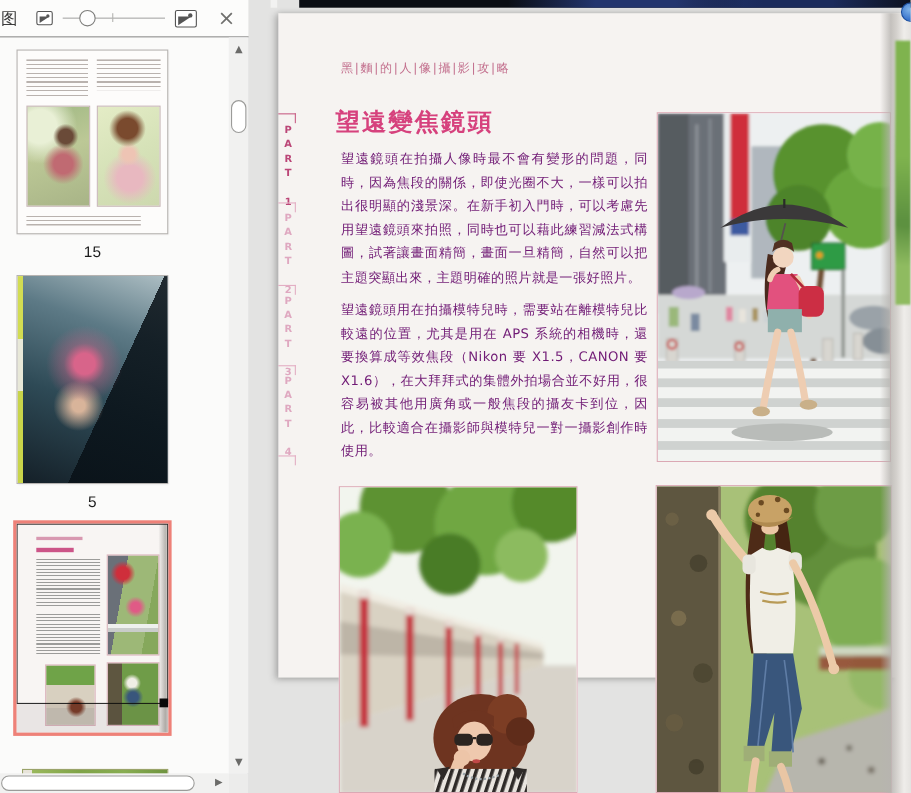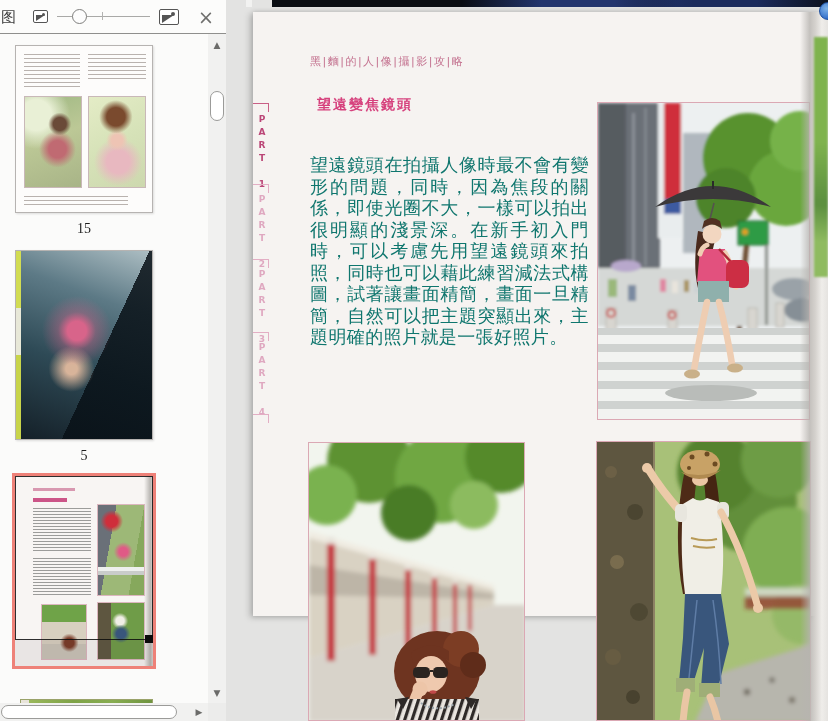--- a/index.html
+++ b/index.html
@@ -26,21 +26,21 @@
   .slider-handle{left:72px;top:9px;width:15px;height:15px;border-radius:50%;background:#fdfdfd;border:1px solid #7e7e7c;}
   .tb-close{left:195px;top:5px;width:22px;height:24px;font-size:19px;line-height:24px;color:#6f6f6d;text-align:center;}
 
   
   .thumb{background:#fdfcfb;border:1px solid #b6b3b1;box-shadow:1px 1px 2px rgba(0,0,0,.12);overflow:hidden;cursor:pointer;}
   .t15{left:15px;top:45px;width:138px;height:168px;}
   .t16{left:15px;top:250px;width:138px;height:190px;}
   .t17{left:12px;top:473px;width:144px;height:196px;border:3px solid #ee8178;box-shadow:none;background:#f8f5f3;}
   .t18{left:20px;top:699px;width:133px;height:22px;border:1px solid #9aa36a;
        background:linear-gradient(90deg,#e8e4da 0 6%,#9ab85c 6%,#7fa348 40%,#88ad52 70%,#6f9440 100%);}
-  .pagelabel{width:138px;text-align:center;font-family:Liberation Serif, serif;
+  .pagelabel{width:138px;text-align:center;font-family:Liberation Sans, sans-serif;
              font-size:14px;color:#1c1c1c;}
   .lab15{left:15px;top:221px;} .lab16{left:15px;top:448px;}
   .lab17{left:15px;top:677px;color:#d4648c;margin-top:44px;}
   .tinylines{background:repeating-linear-gradient(#b9b2ae 0 1px,transparent 1px 4px);}
   .tinylines2{background:repeating-linear-gradient(#9c9c9a 0 1px,transparent 1px 3px);}
 
   
   .t15 .txtL{left:8px;top:8px;width:56px;height:34px;}
   .t15 .txtR{left:72px;top:8px;width:58px;height:28px;}
   .t15 .phL{left:8px;top:50px;width:58px;height:92px;border:1px solid #c9b8b8;
@@ -106,23 +106,23 @@
   .curl .leaves{position:absolute;right:0;top:25px;width:14px;height:240px;
     background:radial-gradient(circle at 70% 20%,#7fb34e 0 30%,transparent 60%),
                radial-gradient(circle at 80% 55%,#5d9140 0 28%,transparent 55%),
                radial-gradient(circle at 65% 85%,#8fbb60 0 25%,transparent 55%);
     filter:blur(1px);}
   .bluebtn{left:819px;top:2px;width:18px;height:18px;border-radius:50%;
     background:radial-gradient(circle at 40% 35%,#7fb3e8,#2f6bc8 75%);border:1px solid #1d4f9e;}
 
   
   .pg-header{left:57px;top:42px;font-size:11px;letter-spacing:1.5px;color:#c3708e;white-space:nowrap;}
-  .pg-title{left:64px;top:84px;font-size:14px;font-weight:bold;letter-spacing:2px;color:#d6417d;white-space:nowrap;}
-  .pg-para{left:57px;width:279px;font-size:18px;line-height:21.5px;letter-spacing:.4px;
-           color:#0f766e;text-align:justify;margin-top:20px;}
+  .pg-title{left:52px;top:84px;font-size:22px;font-weight:bold;letter-spacing:2px;color:#d6417d;white-space:nowrap;}
+  .pg-para{left:57px;width:279px;font-size:12px;line-height:21.5px;letter-spacing:.4px;
+           color:#701a75;text-align:justify;}
   .p1{top:122px;} .p2{top:259px;}
   .partmark{left:0;width:16px;height:1px;background:#e3aec4;}
   .partmark::after{content:"";position:absolute;right:0;top:0;width:1px;height:9px;background:inherit;}
   .pm1{top:91px;background:#c95f86;} .pm2{top:172px;} .pm3{top:247px;} .pm4{top:320px;} .pm5{top:402px;}
   .partlab{left:4px;writing-mode:vertical-rl;text-orientation:upright;font-size:9px;font-weight:bold;
            letter-spacing:3px;color:#dfa8c0;white-space:nowrap;}
   .pl1{top:102px;color:#bb4677;} .pl2{top:182px;} .pl3{top:257px;} .pl4{top:330px;}
   .photo{border:1px solid #dba8b4;background:#fff;overflow:hidden;}
   .phA{left:344px;top:90px;width:213px;height:318px;}
   .phB{left:55px;top:430px;width:217px;height:279px;}
@@ -145,20 +145,21 @@
     <div class="abs partmark pm2"></div>
     <div class="abs partlab pl2">PART 2</div>
     <div class="abs partmark pm3"></div>
     <div class="abs partlab pl3">PART 3</div>
     <div class="abs partmark pm4"></div>
     <div class="abs partlab pl4">PART 4</div>
     <div class="abs partmark pm5"></div>
 
     <div class="abs pg-title">望遠變焦鏡頭</div>
     <div class="abs pg-para p1">望遠鏡頭在拍攝人像時最不會有變形的問題，同時，因為焦段的關係，即使光圈不大，一樣可以拍出很明顯的淺景深。在新手初入門時，可以考慮先用望遠鏡頭來拍照，同時也可以藉此練習減法式構圖，試著讓畫面精簡，畫面一旦精簡，自然可以把主題突顯出來，主題明確的照片就是一張好照片。</div>
+    <div class="abs pg-para p2">望遠鏡頭用在拍攝模特兒時，需要站在離模特兒比較遠的位置，尤其是用在 APS 系統的相機時，還要換算成等效焦段（Nikon 要 X1.5，CANON 要 X1.6），在大拜拜式的集體外拍場合並不好用，很容易被其他用廣角或一般焦段的攝友卡到位，因此，比較適合在攝影師與模特兒一對一攝影創作時使用。</div>
 
     <div class="abs photo phA">
       <svg width="213" height="318" viewBox="0 0 213 318">
         <defs>
             <filter id="b1">
               <feGaussianBlur stdDeviation="1.6"></feGaussianBlur>
             </filter>
           </defs>
         <rect x="0" y="0" width="213" height="318" fill="#edf0f1"></rect>
         <g filter="url(#b1)">

